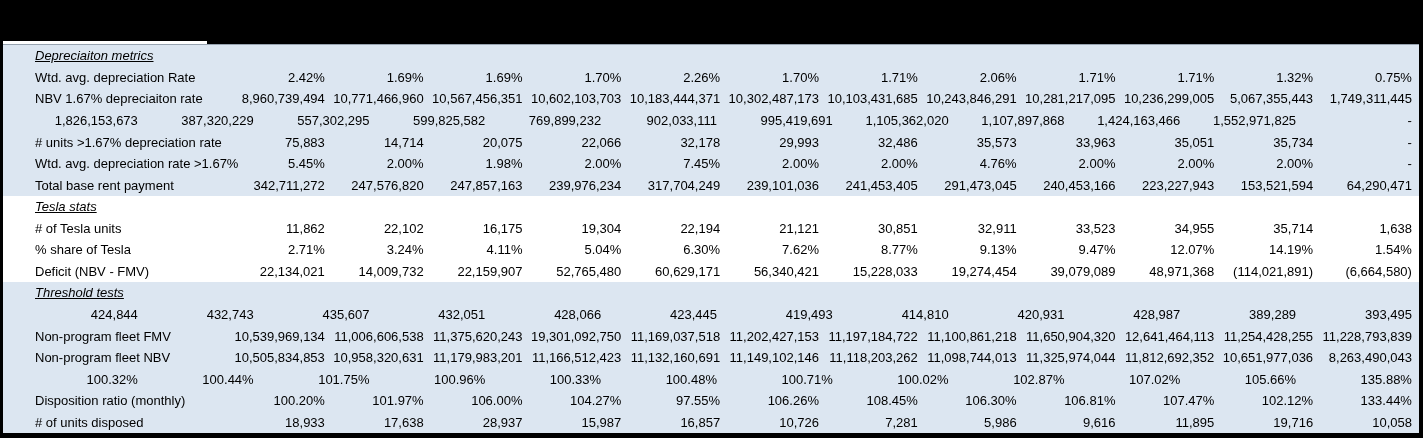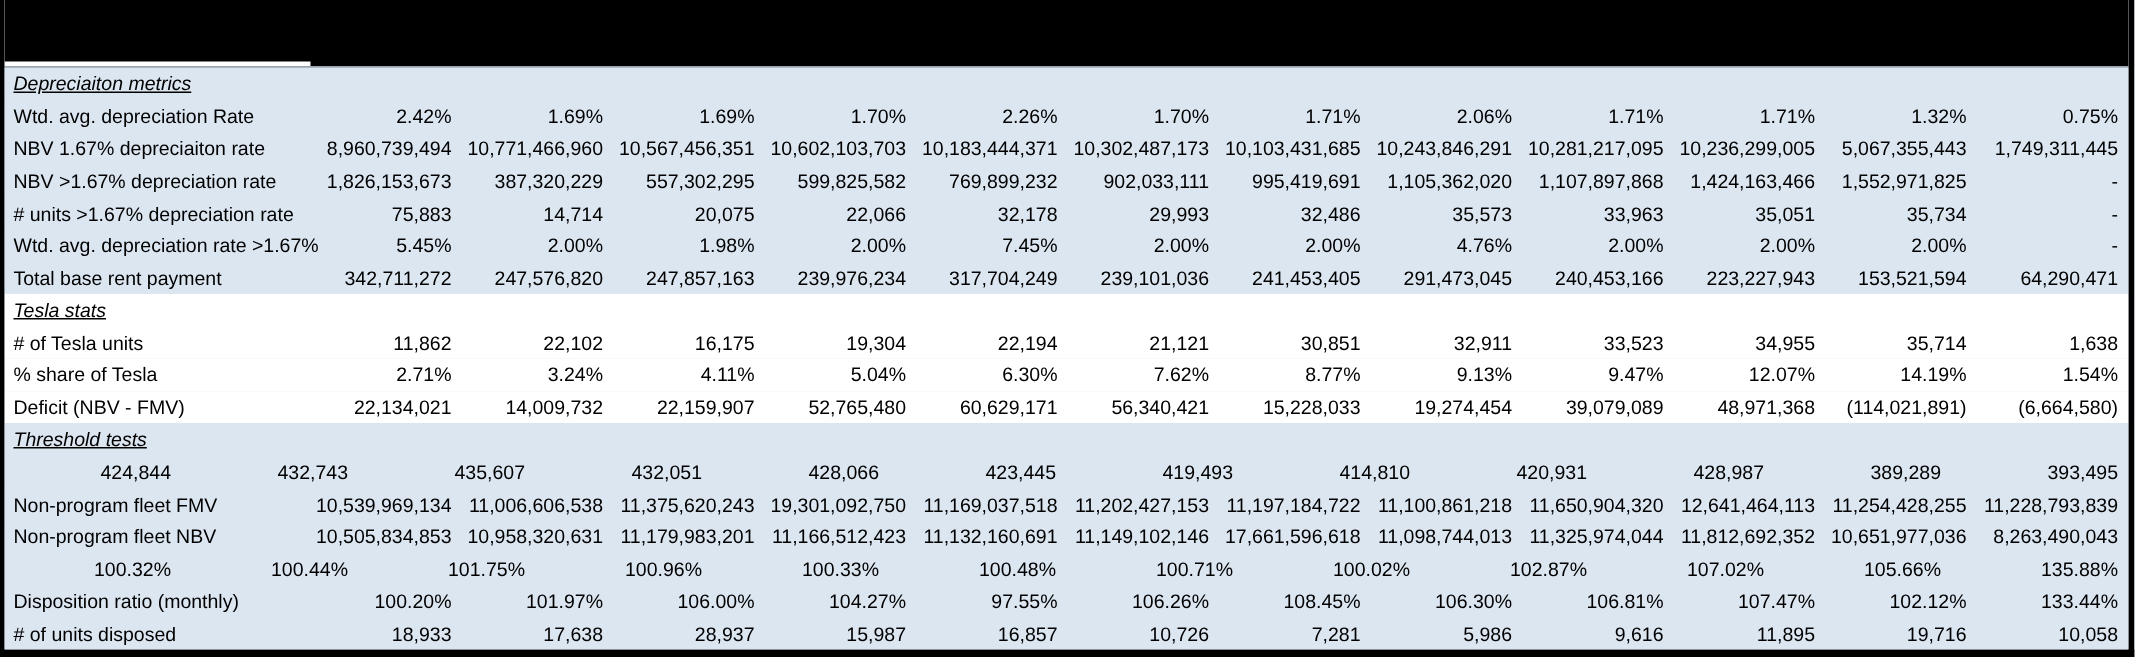--- a/index.html
+++ b/index.html
@@ -23,21 +23,21 @@
     box-sizing:border-box;
   }
   .header-notch {
     position:absolute; left:0; bottom:0;
     width:204px; height:3px; background:#ffffff;
   }
   .rows {
     position:absolute; top:45px; left:0; right:0; bottom:0;
     display:flex; flex-direction:column;
   }
-  .row { flex:1; display:flex; align-items:center; min-height:0; }
+  .row { flex:1; display:flex; align-items:center; min-height:0;padding-left:26px; }
   .band-blue  { background:var(--band-blue,#dce6f1); }
   .band-white { background:var(--band-white,#ffffff); }
   .cell { white-space:nowrap; overflow:visible; }
   .cell.label {
     width:204px; flex:0 0 204px;
     padding-left:6px; box-sizing:border-box;
     text-align:left;
   }
   .cell.num {
     flex:1 1 0; min-width:0;
@@ -96,21 +96,20 @@
         <div class="cell num">10,183,444,371</div>
         <div class="cell num">10,302,487,173</div>
         <div class="cell num">10,103,431,685</div>
         <div class="cell num">10,243,846,291</div>
         <div class="cell num">10,281,217,095</div>
         <div class="cell num">10,236,299,005</div>
         <div class="cell num">5,067,355,443</div>
         <div class="cell num">1,749,311,445</div>
       </div>
       <div class="row band-blue">
-        <div class="cell label">NBV &gt;1.67% depreciation rate</div>
         <div class="cell num">1,826,153,673</div>
         <div class="cell num">387,320,229</div>
         <div class="cell num">557,302,295</div>
         <div class="cell num">599,825,582</div>
         <div class="cell num">769,899,232</div>
         <div class="cell num">902,033,111</div>
         <div class="cell num">995,419,691</div>
         <div class="cell num">1,105,362,020</div>
         <div class="cell num">1,107,897,868</div>
         <div class="cell num">1,424,163,466</div>
@@ -267,21 +266,21 @@
         <div class="cell num">11,228,793,839</div>
       </div>
       <div class="row band-blue">
         <div class="cell label">Non-program fleet NBV</div>
         <div class="cell num">10,505,834,853</div>
         <div class="cell num">10,958,320,631</div>
         <div class="cell num">11,179,983,201</div>
         <div class="cell num">11,166,512,423</div>
         <div class="cell num">11,132,160,691</div>
         <div class="cell num">11,149,102,146</div>
-        <div class="cell num">17,661,596,618</div>
+        <div class="cell num">11,118,203,262</div>
         <div class="cell num">11,098,744,013</div>
         <div class="cell num">11,325,974,044</div>
         <div class="cell num">11,812,692,352</div>
         <div class="cell num">10,651,977,036</div>
         <div class="cell num">8,263,490,043</div>
       </div>
       <div class="row band-blue">
         <div class="cell num">100.32%</div>
         <div class="cell num">100.44%</div>
         <div class="cell num">101.75%</div>

